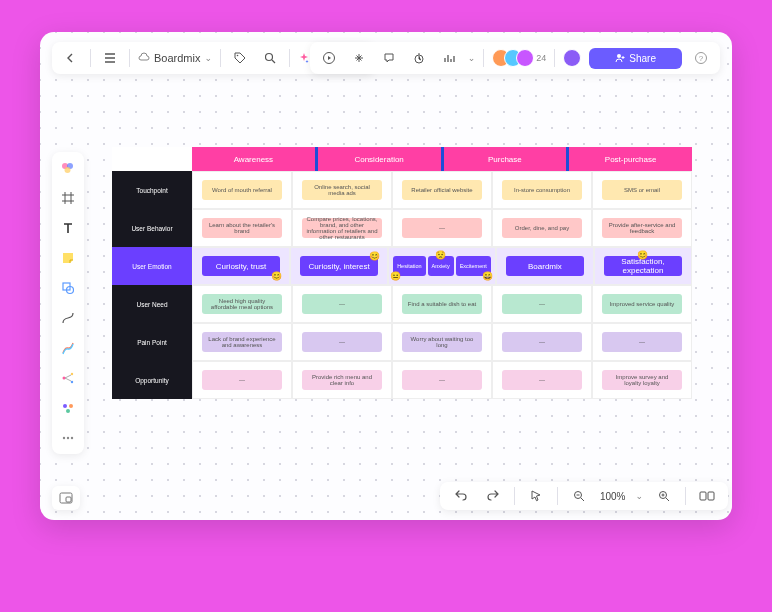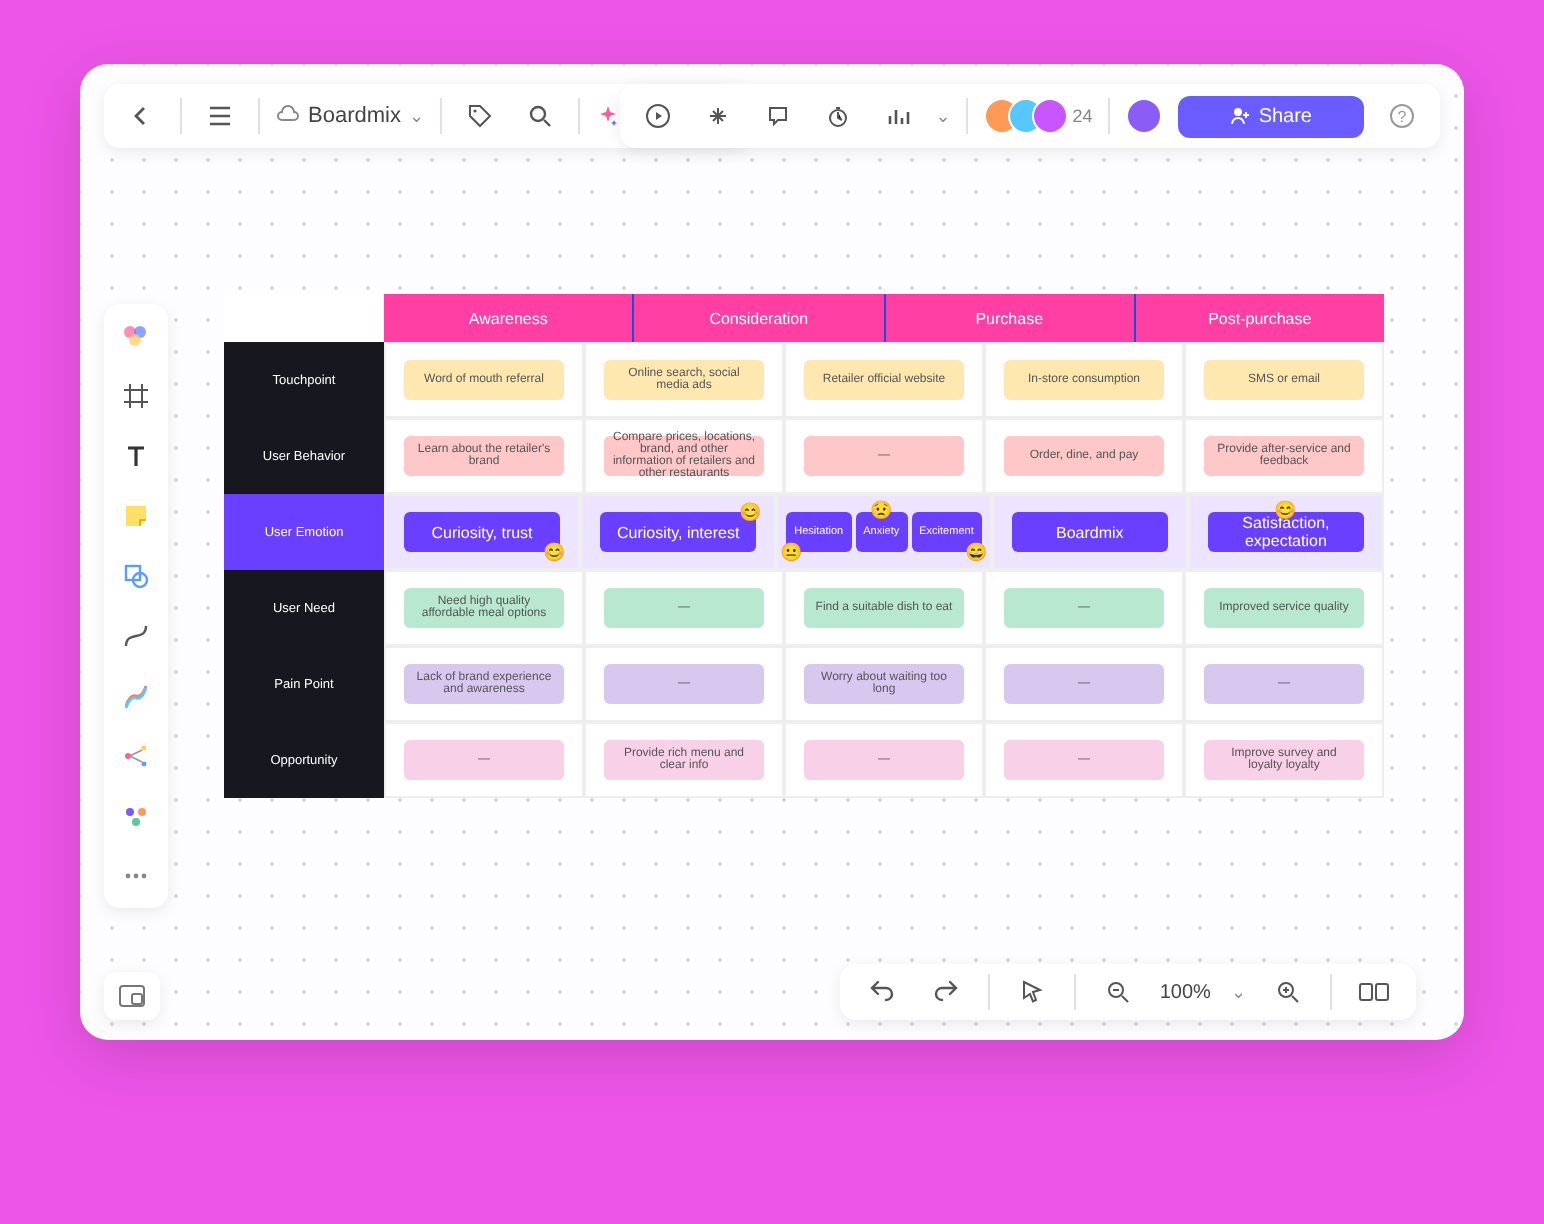--- a/index.html
+++ b/index.html
@@ -76,21 +76,21 @@
 .j-row-label {
   width: 80px; background: #17171f; color: #fff;
   display: flex; align-items: center; justify-content: center;
   font-size: 6.5px; text-align: center; padding: 0 6px;
 }
 .j-row-label.highlight { background: #6b3fff; }
 .j-header-spacer { width: 80px; background: transparent; }
 .j-header-cell {
   flex: 1; background: #ff3fa4; color: #fff;
   display: flex; align-items: center; justify-content: center;
-  font-size: 8px; border-right: 1px solid #1d4ed8;
+  font-size: 8px; border-right: 3px solid #1d4ed8;
 }
 .j-header-cell:last-child { border-right: none; }
 .j-cell {
   flex: 1; display: flex; align-items: center; justify-content: center;
   border: 0.5px solid #eee; padding: 4px;
 }
 .j-row.highlight .j-cell { background: #ede5ff; }
 .sticky {
   width: 88%; height: 70%; border-radius: 3px;
   display: flex; align-items: center; justify-content: center;
@@ -112,21 +112,21 @@
 .multi .sticky { width: auto; flex: 1; height: 100%; font-size: 5.5px; }
 
 .bottom-left {
   position: absolute; left: 12px; bottom: 10px;
   width: 28px; height: 24px; background: #fff; border-radius: 6px;
   box-shadow: 0 2px 8px rgba(0,0,0,0.08);
   display: flex; align-items: center; justify-content: center;
   cursor: pointer; color: #666;
 }
 .bottom-right {
-  position: absolute; right: 24px; bottom: 10px;
+  position: absolute; right: 4px; bottom: 10px;
   height: 28px; background: #fff; border-radius: 8px;
   box-shadow: 0 2px 8px rgba(0,0,0,0.08);
   display: flex; align-items: center; gap: 10px; padding: 0 10px; text-align: right;
 }
 .zoom-label { font-size: 10px; color: #444; }
 </style>
 </head>
 <body>
 
 <div class="app-frame">

